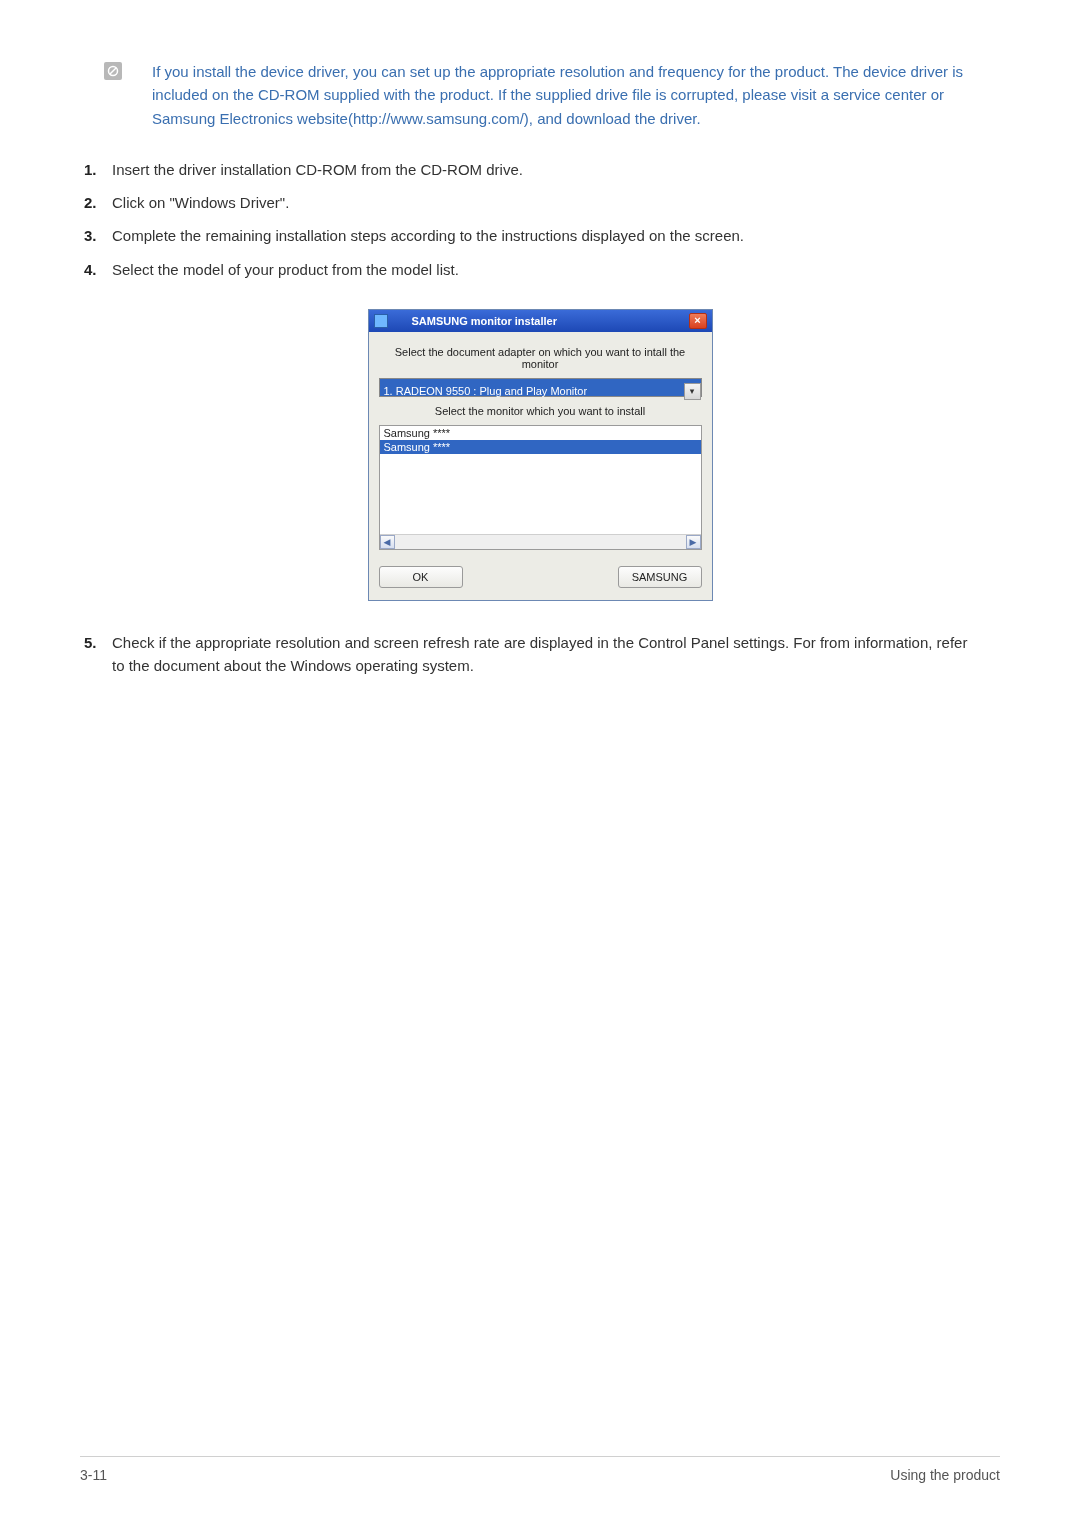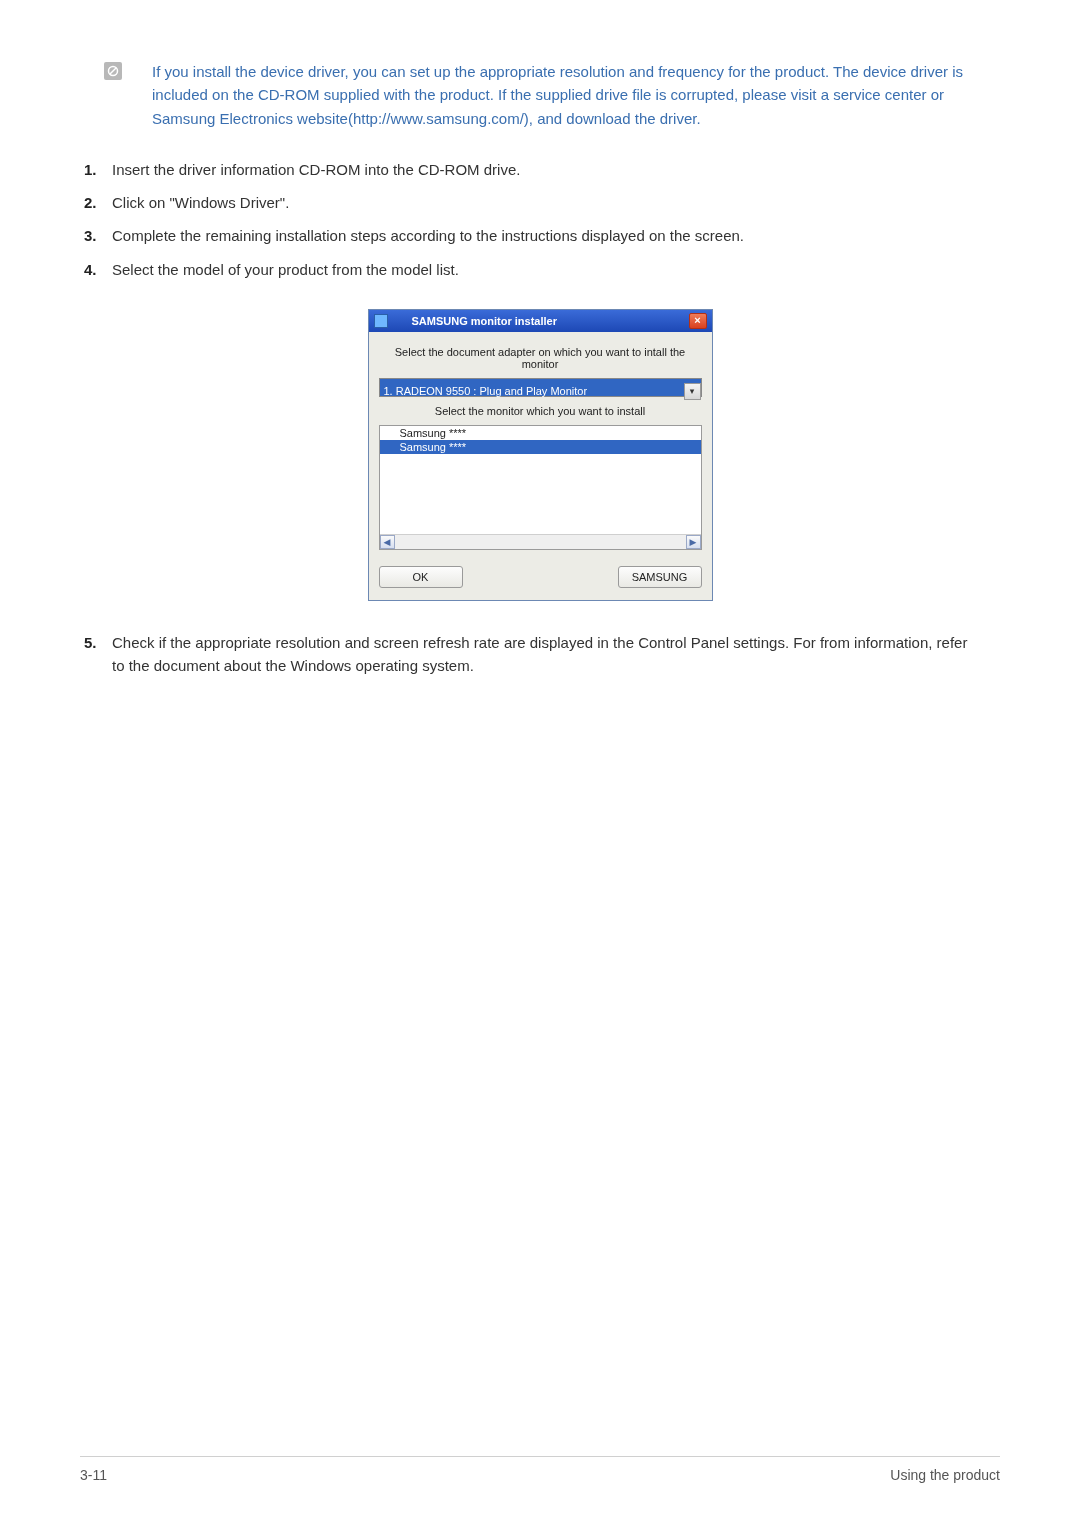--- a/index.html
+++ b/index.html
@@ -129,21 +129,21 @@
       display:flex; align-items:center; justify-content:center;
       font-size:9px;
     }
     .inst-listbox {
       background:#fff;
       border:1px solid #9a9a9a;
       height: 125px;
       position:relative;
       overflow:hidden;
     }
-    .inst-listbox .row { padding: 1px 20px; }
+    .inst-listbox .row { padding: 1px 4px; }
     .inst-listbox .row.selected { background:#3066c2; color:#fff; }
     .inst-hscroll {
       position:absolute; left:0; right:0; bottom:0; height:15px;
       background:#efefef; border-top:1px solid #cfcfcf;
       display:flex;
     }
     .inst-hscroll .arrow {
       width:15px; height:100%;
       background:linear-gradient(#fafafa,#d7dff0);
       border:1px solid #9aa8c7;
@@ -185,21 +185,21 @@
     <span class="note-icon">
       <svg viewBox="0 0 24 24" fill="none" stroke="#ffffff" stroke-width="3">
         <circle cx="12" cy="12" r="9"></circle>
         <line x1="6" y1="18" x2="18" y2="6"></line>
       </svg>
     </span>
     <p class="note-text">If you install the device driver, you can set up the appropriate resolution and frequency for the product. The device driver is included on the CD-ROM supplied with the product. If the supplied drive file is corrupted, please visit a service center or Samsung Electronics website(http://www.samsung.com/), and download the driver.</p>
   </div>
 
   <ol class="steps">
-    <li>Insert the driver information CD-ROM into the CD-ROM drive.</li>
+    <li>Insert the driver installation CD-ROM from the CD-ROM drive.</li>
     <li>Click on "Windows Driver".</li>
     <li>Complete the remaining installation steps according to the instructions displayed on the screen.</li>
     <li>Select the model of your product from the model list.</li>
   </ol>
 
   <div class="installer-figure">
     <div class="installer">
       <div class="inst-titlebar">
         <span class="inst-appicon"></span>
         <span class="inst-title">SAMSUNG monitor installer</span>

